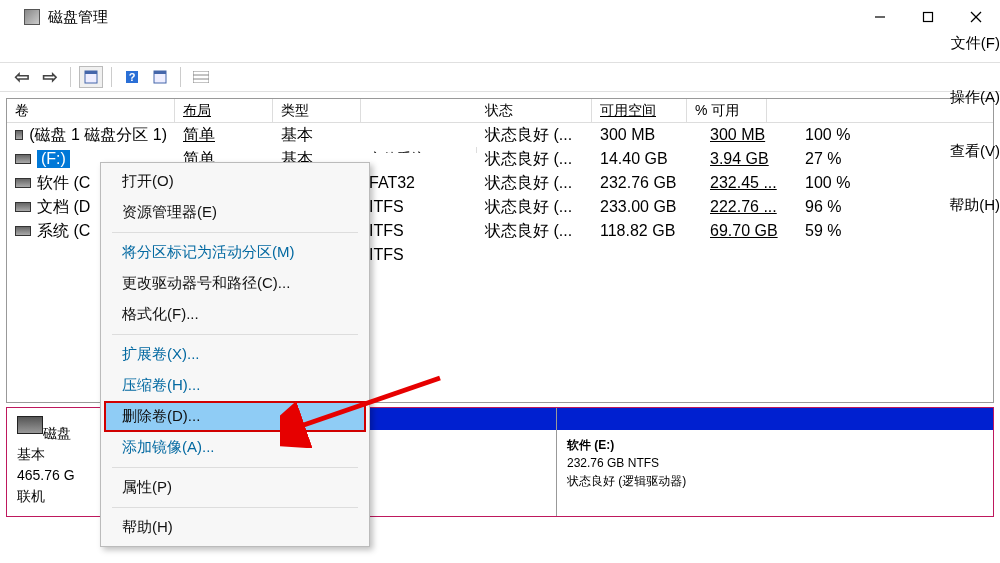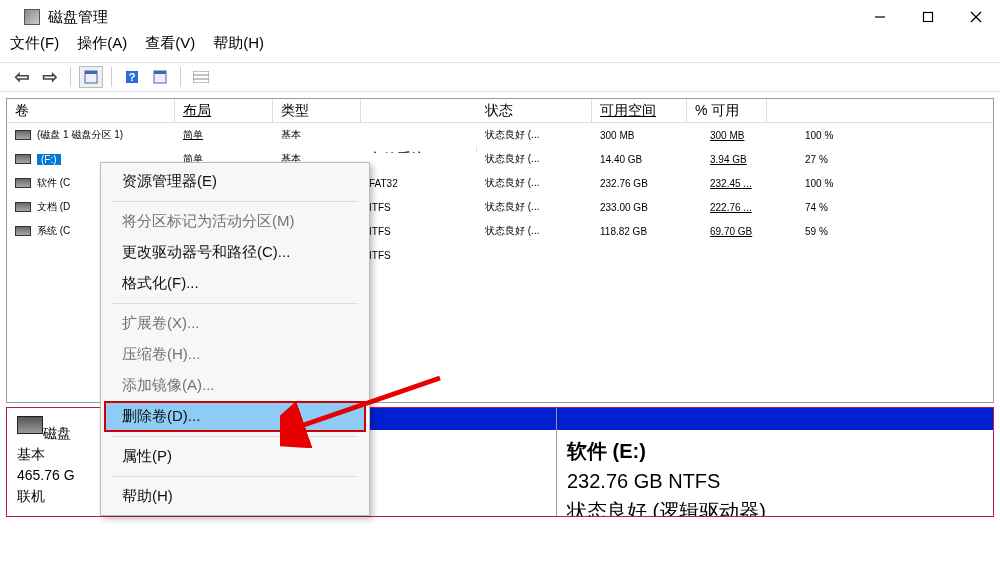--- a/index.html
+++ b/index.html
@@ -6,63 +6,63 @@
     body { width: 1000px; height: 563px; background: #fff; font-size: 14px; color: #000; overflow: hidden; position: relative; }
     
     
     .titlebar { height: 34px; display: flex; align-items: center; padding-left: 24px; background: #fff; }
     .titlebar .app-icon { width: 16px; height: 16px; margin-right: 8px; background: linear-gradient(135deg,#888,#ccc); border: 1px solid #555; }
     .titlebar .title { flex: 1; font-size: 15px; }
     .win-btn { width: 48px; height: 34px; display: flex; align-items: center; justify-content: center; font-size: 18px; }
     .win-btn svg { width: 12px; height: 12px; }
     
     
-    .menubar { height: 28px; display: flex; align-items: flex-start; padding-left: 10px; gap: 18px; font-size: 15px; }
+    .menubar { height: 28px; display: flex; align-items: flex-end; padding-left: 10px; gap: 35px; font-size: 15px; flex-direction: column; }
     .menubar span { cursor: default; }
     
     
     .toolbar { height: 30px; display: flex; align-items: center; padding-left: 10px; gap: 4px; border-top: 1px solid #e0e0e0; border-bottom: 1px solid #e0e0e0; }
     .tool-btn { width: 24px; height: 22px; display: flex; align-items: center; justify-content: center; border: 1px solid transparent; }
     .tool-btn.active { border: 1px solid #bbb; background: #f0f0f0; }
     .tool-sep { width: 1px; height: 20px; background: #ccc; margin: 0 4px; }
     .arrow-left, .arrow-right { font-size: 18px; font-weight: bold; color: #444; }
     
     
     .table-wrap { border: 1px solid #999; margin: 6px 6px 4px 6px; height: 305px; overflow: hidden; }
     .thead { display: flex; height: 24px; background: #fff; border-bottom: 1px solid #ddd; }
     .th { border-right: 1px solid #ddd; padding: 3px 8px; font-size: 14px; white-space: nowrap; overflow: hidden; }
     .tbody { }
     .tr { display: flex; height: 24px; align-items: center; }
-    .td { padding: 7px 8px; font-size: 10px; white-space: nowrap; overflow: hidden; display: flex; align-items: center; }
+    .td { padding: 7px 8px; font-size: 16px; white-space: nowrap; overflow: hidden; display: flex; align-items: center; }
     .vol-icon { width: 16px; height: 10px; background: linear-gradient(#666,#aaa); border: 1px solid #333; margin-right: 6px; display: inline-block; }
     .selected-vol { background: #0078d7; color: #fff; }
     
     
     .c0 { width: 168px; }
     .c1 { width: 98px; text-decoration: underline; }
     .c2 { width: 88px; }
     .c3 { width: 116px; margin-top: 48px; }
     .c4 { width: 115px; }
     .c5 { width: 110px; }
     .c6 { width: 95px; text-decoration: underline; }
     .c7 { width: 80px; }
     
     
     .diskpanel { border: 1px solid #be185d; margin: 0 6px 6px 6px; height: 110px; display: flex; overflow: hidden; position: relative; }
     .disk-label { width: 120px; border-right: 1px solid #999; padding: 8px 10px; font-size: 14px; line-height: 1.5; }
     .disk-map { flex: 1; display: flex; flex-direction: column; }
     .disk-hdr { height: 22px; background: #0020d0; }
-    .part { border: 1px solid #999; padding: 6px 10px; font-size: 20px; line-height: 1.5; flex: 1; }
+    .part { border: 1px solid #999; padding: 6px 10px; font-size: 12px; line-height: 1.5; flex: 1; }
     .part-green { border-left: 6px solid #00a000; }
     .disk-icon { width: 26px; height: 18px; background: linear-gradient(#555,#999); border: 1px solid #222; margin-bottom: 4px; display: inline-block; }
     
     
     .ctxmenu { position: absolute; left: 100px; top: 162px; width: 270px; background: #f7f7f7; border: 1px solid #bbb; box-shadow: 3px 3px 6px rgba(0,0,0,0.25); z-index: 100; padding: 3px; }
     .ctxitem { padding: 6px 18px; font-size: 15px; color: #111; cursor: default; }
-    .ctxitem.disabled { color: #737373; }
+    .ctxitem.disabled { color: #0369a1; }
     .ctxsep { height: 1px; background: #ddd; margin: 4px 8px; }
     .ctxitem.highlight { background: #8fccf5; border: 2px solid #d10000; padding: 4px 16px; }
     
     
     .red-arrow { position: absolute; left: 280px; top: 368px; z-index: 101; }
   </style>
 </head>
 <body>
 
 <div class="titlebar">
@@ -184,21 +184,21 @@
         <div class="td c0">
           <span class="vol-icon"></span>
           <span>文档 (D</span>
         </div>
         <div class="td c1"></div>
         <div class="td c2"></div>
         <div class="td c3">ITFS</div>
         <div class="td c4">状态良好 (...</div>
         <div class="td c5">233.00 GB</div>
         <div class="td c6">222.76 ...</div>
-        <div class="td c7">74 %</div>
+        <div class="td c7">96 %</div>
       </div>
       <div class="tr">
         <div class="td c0">
           <span class="vol-icon"></span>
           <span>系统 (C</span>
         </div>
         <div class="td c1"></div>
         <div class="td c2"></div>
         <div class="td c3">ITFS</div>
         <div class="td c4">状态良好 (...</div>
@@ -231,30 +231,31 @@
           <b>软件   (E:)</b><br>
           <span>232.76 GB NTFS</span><br>
           <span>状态良好 (逻辑驱动器)</span>
         </div>
       </div>
     </div>
   </div>
 </div>
 
 <div class="ctxmenu">
+  <div class="ctxitem">打开(O)</div>
   <div class="ctxitem">资源管理器(E)</div>
   <div class="ctxsep"></div>
   <div class="ctxitem disabled">将分区标记为活动分区(M)</div>
   <div class="ctxitem">更改驱动器号和路径(C)...</div>
   <div class="ctxitem">格式化(F)...</div>
   <div class="ctxsep"></div>
   <div class="ctxitem disabled">扩展卷(X)...</div>
   <div class="ctxitem disabled">压缩卷(H)...</div>
+  <div class="ctxitem highlight">删除卷(D)...</div>
   <div class="ctxitem disabled">添加镜像(A)...</div>
-  <div class="ctxitem highlight">删除卷(D)...</div>
   <div class="ctxsep"></div>
   <div class="ctxitem">属性(P)</div>
   <div class="ctxsep"></div>
   <div class="ctxitem">帮助(H)</div>
 </div>
 
 <svg class="red-arrow" width="170" height="80">
   <defs>
     <marker id="arrowhead" markerWidth="12" markerHeight="10" refX="2" refY="5" orient="auto">
       <polygon points="0 0, 12 5, 0 10" fill="#e60000"></polygon>

